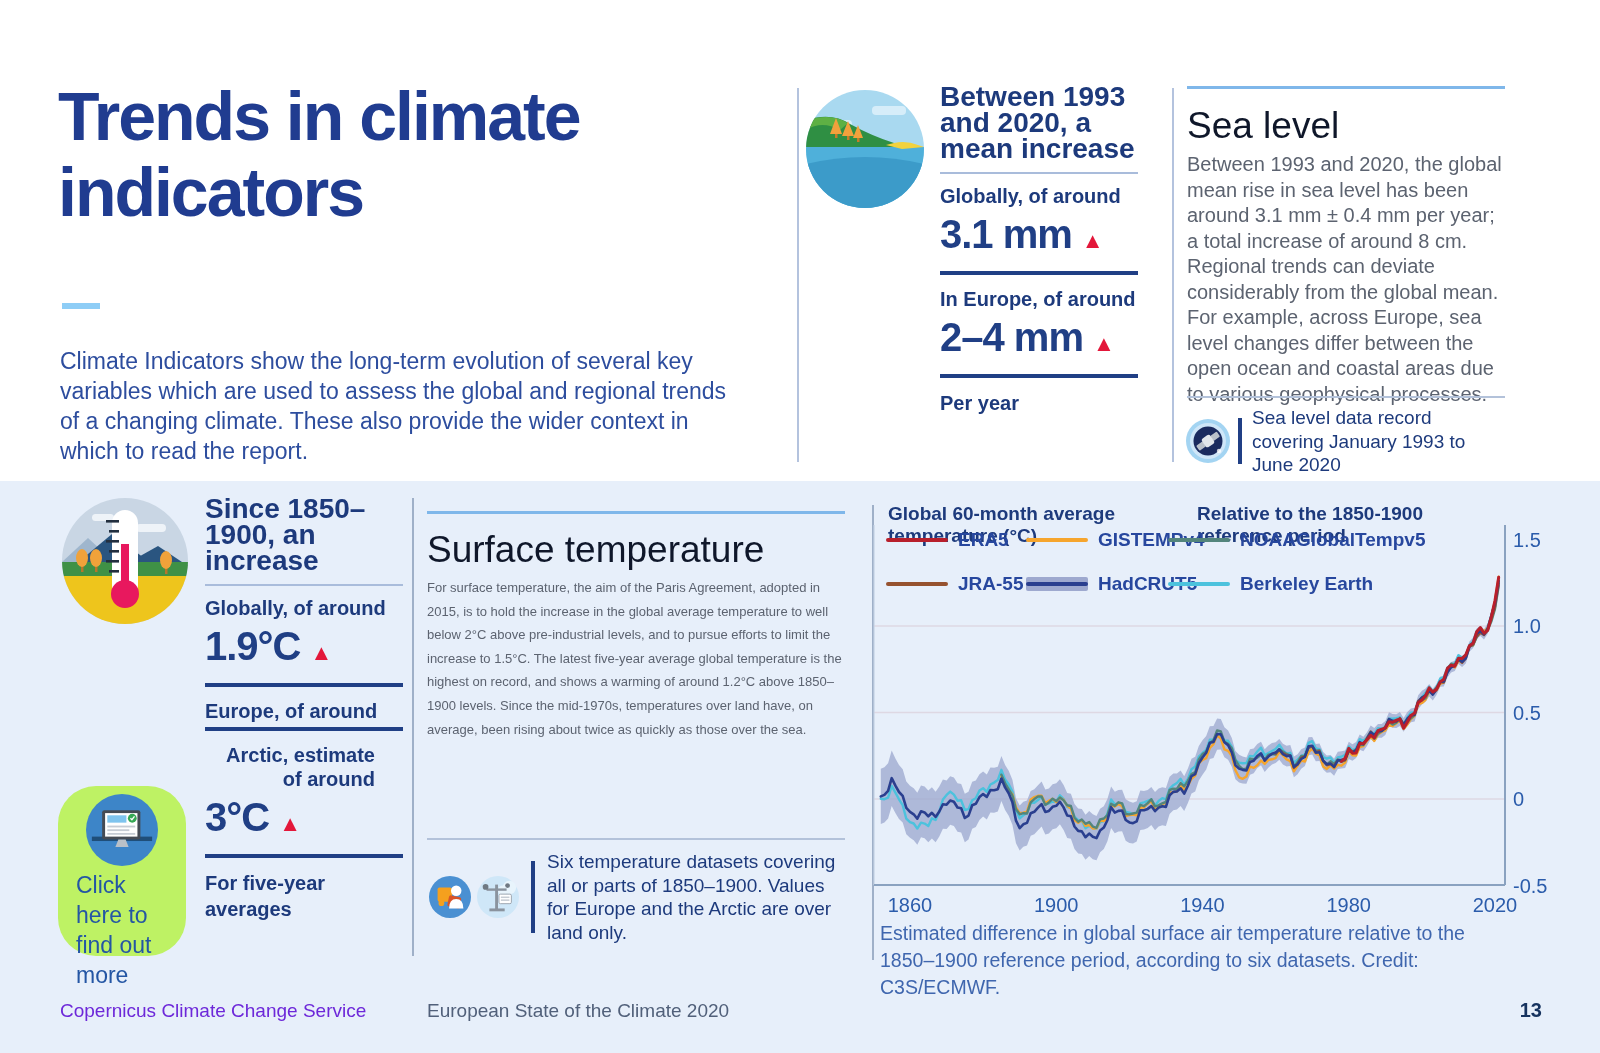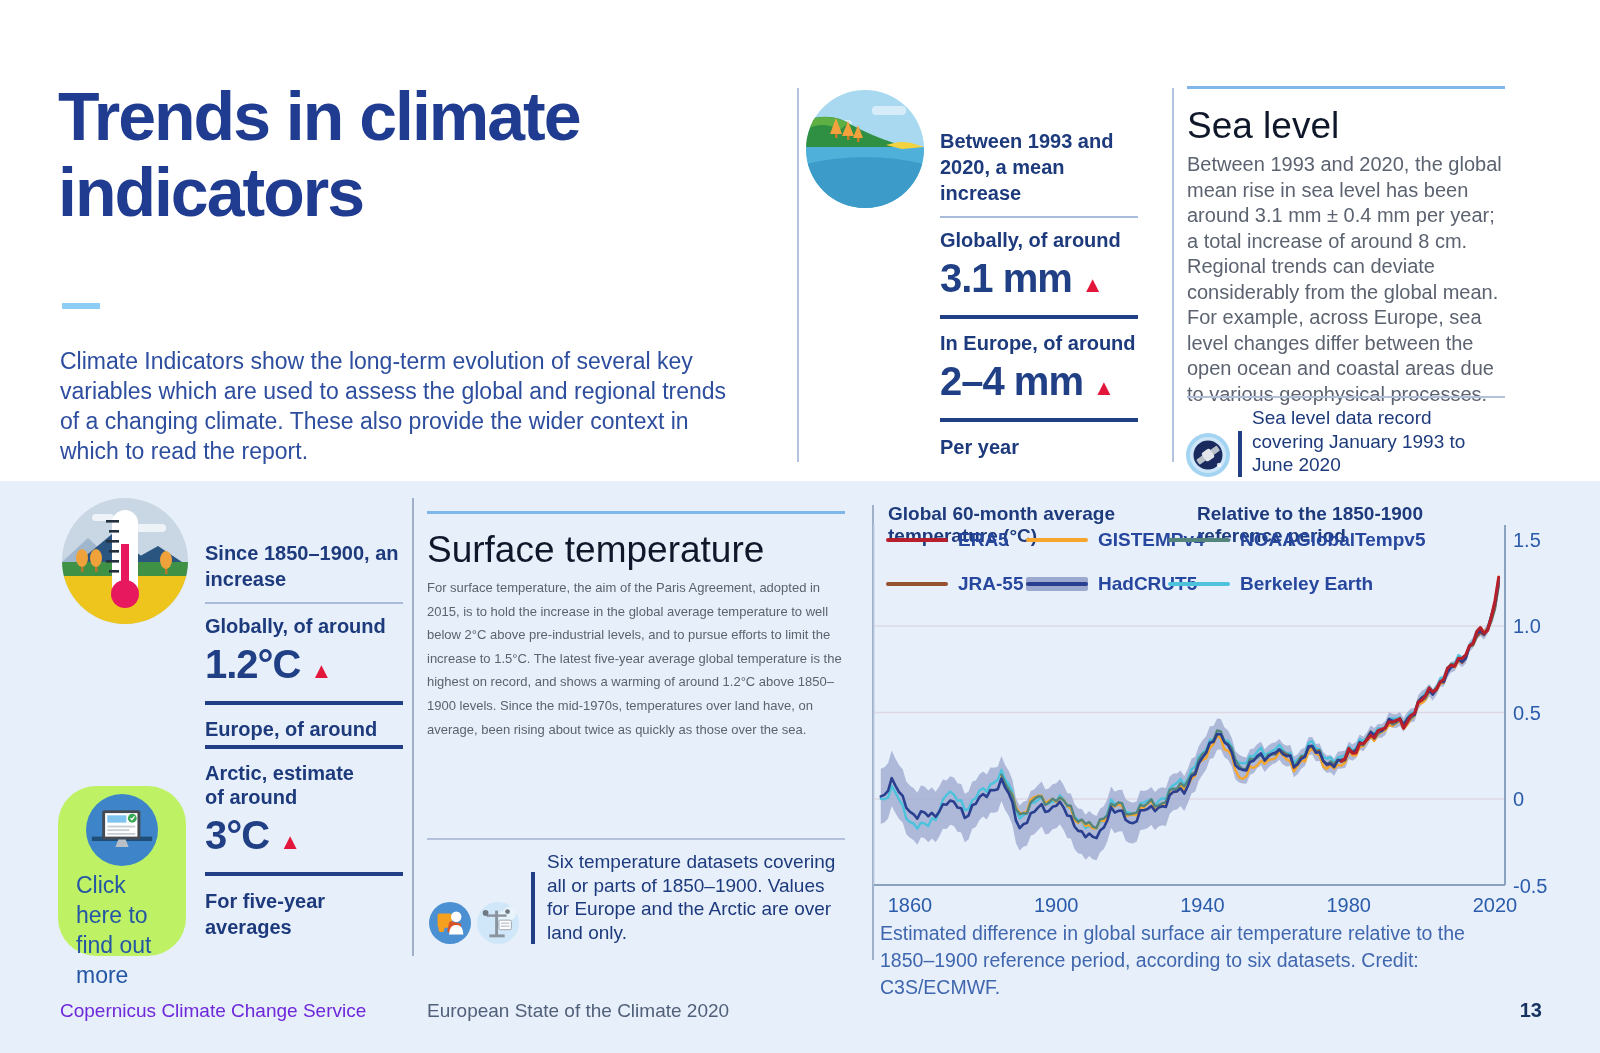--- a/index.html
+++ b/index.html
@@ -13,37 +13,37 @@
   .main-title{left:58px;top:78px;width:740px;font-weight:bold;font-size:68px;
               line-height:76px;color:#203c90;letter-spacing:-2px;}
   .title-dash{left:62px;top:303px;width:38px;height:6px;background:#8ecdf6;}
   .intro{left:60px;top:346px;width:680px;font-size:23px;line-height:30px;color:#2d4d9e;}
 
   .vdiv-top{top:88px;width:2px;height:374px;background:#b4c3de;}
   .vdiv-bottom{width:2px;background:#9fb0c8;}
 
   
   .stat-col{width:198px;}
-  .stat-lead{font-size:20px;line-height:26px;font-weight:bold;color:#1d3a7c;margin-bottom:10px;margin-top:44px;}
+  .stat-lead{font-size:28px;line-height:26px;font-weight:bold;color:#1d3a7c;margin-bottom:10px;}
   .stat-thinrule{height:2px;background:#a9bcdb;margin-bottom:10px;}
   .stat-label{font-size:20px;line-height:24px;font-weight:bold;color:#1d3a7c;margin-bottom:4px;}
   .stat-value{font-size:40px;line-height:44px;font-weight:bold;color:#203f85;
               letter-spacing:-1px;margin-bottom:8px;white-space:nowrap;}
   .tri{font-size:22px;color:#e3173a;margin-left:10px;letter-spacing:0;}
   .stat-thickrule{height:4px;background:#203f85;margin-bottom:12px;}
   .stat-foot{font-size:20px;line-height:26px;font-weight:bold;color:#1d3a7c;}
 
   
   .toprule{height:3px;background:#7fb7ea;}
   .h2{font-size:37px;line-height:40px;font-weight:400;color:#0f172a;margin-top:8px;}
   .body-text{color:#5c6370;}
   .sea-body{left:1187px;top:152px;width:324px;font-size:20px;line-height:25.5px;}
   .surf-body{left:427px;top:576px;width:424px;font-size:13px;line-height:23.6px;}
   .thinrule{height:2px;background:#b3c2da;}
-  .note-row{display:flex;align-items:flex-end;}
+  .note-row{display:flex;align-items:center;}
   .note-bar{width:4px;background:#203f85;flex:none;}
   .note-text{font-size:19px;line-height:23.5px;color:#1d3a7c;font-weight:500;}
 
   .bottom-band{left:0;top:481px;width:1600px;height:572px;background:#e7effa;}
 
   .click-card{left:58px;top:786px;width:128px;height:170px;background:#bef264;border-radius:38px;cursor:pointer;}
   .click-card .ico{position:absolute;left:28px;top:8px;}
   .click-card .txt{position:absolute;left:18px;top:84px;width:100px;
                    font-size:23px;line-height:30px;color:#2456a4;}
 
@@ -179,25 +179,25 @@
         <rect x="44" y="62" width="13" height="2.6" fill="#222f3f"></rect>
         <rect x="47" y="72" width="10" height="2.6" fill="#222f3f"></rect>
       </g>
     </svg>
   </span>
 
   <div class="abs stat-col" style="left:205px;top:496px;">
     <div class="stat-lead">Since 1850–1900, an increase</div>
     <div class="stat-thinrule"></div>
     <div class="stat-label">Globally, of around</div>
-    <div class="stat-value"><span>1.2°C</span><span class="tri">▲</span></div>
+    <div class="stat-value"><span>1.9°C</span><span class="tri">▲</span></div>
     <div class="stat-thickrule"></div>
     <div class="stat-label">Europe, of around</div>
     <div class="stat-thickrule"></div>
-    <div class="stat-label" style="width:170px;">Arctic, estimate of around</div>
+    <div class="stat-label" style="width:170px;text-align:right;">Arctic, estimate of around</div>
     <div class="stat-value"><span>3°C</span><span class="tri">▲</span></div>
     <div class="stat-thickrule"></div>
     <div class="stat-foot" style="width:140px;">For five-year averages</div>
   </div>
 
   <div class="abs click-card">
     <span class="ico">
       <svg width="72" height="72" viewBox="0 0 98 98">
         <circle cx="49" cy="49" r="49" fill="#3d85c8"></circle>
         <rect x="8" y="58" width="82" height="6" fill="#1f4e79"></rect>

